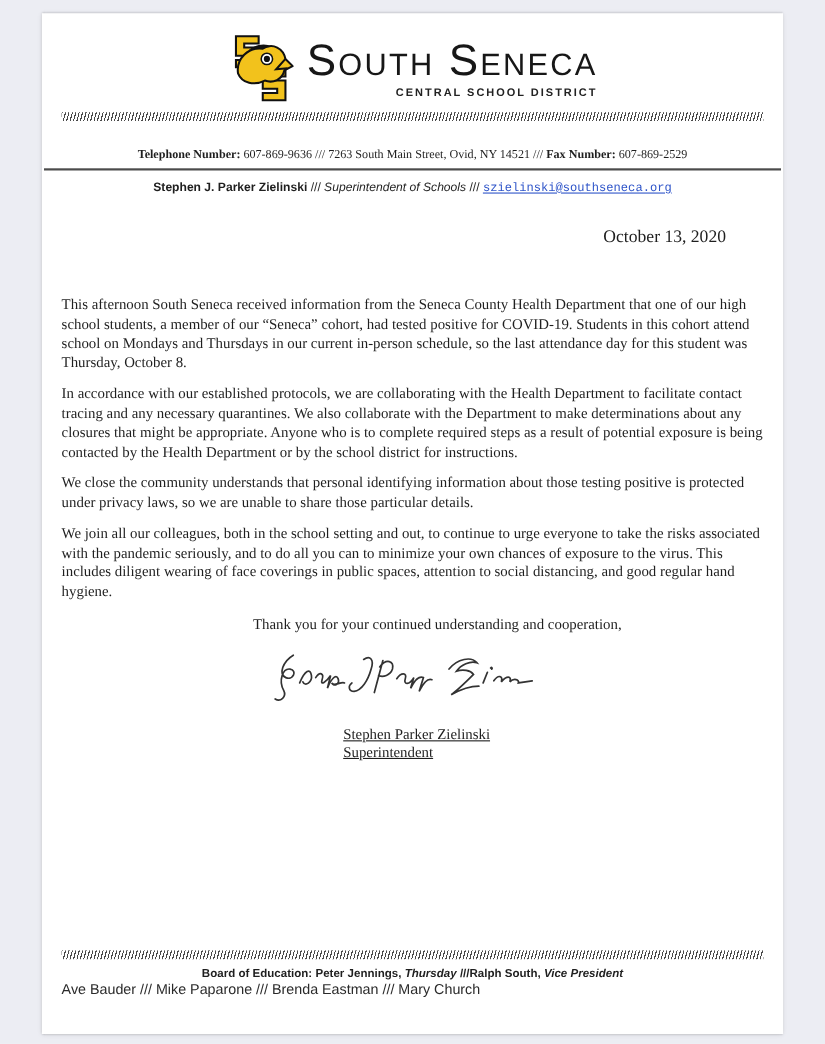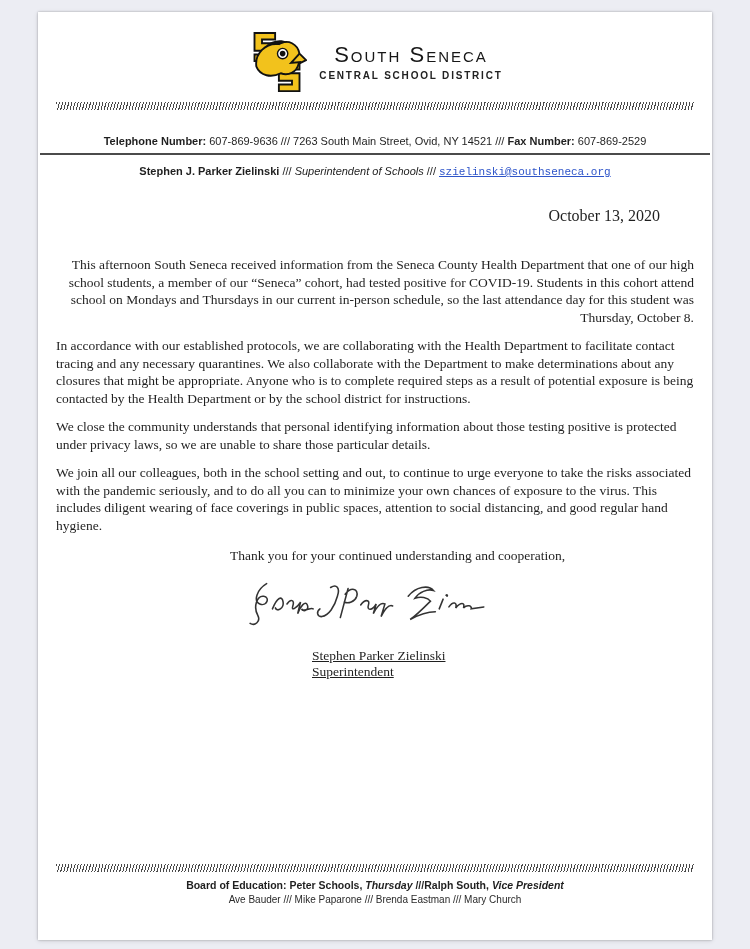--- a/index.html
+++ b/index.html
@@ -18,63 +18,64 @@
     box-shadow: 0 0 2px rgba(0,0,0,.28), 0 1px 5px rgba(0,0,0,.12);
     padding: 18px 18px 34px;
     display: flex; flex-direction: column;
   }
   
   .logo-row { display: flex; justify-content: center; align-items: center; gap: 12px; }
   .logo-text { text-align: center; }
   .logo-title {
     font-family: "Liberation Sans", sans-serif;
     font-variant: small-caps;
-    font-size: 22px; letter-spacing: 2px; color: #171717;
+    font-size: 40px; letter-spacing: 2px; color: #171717;
     line-height: 1;
   }
   .logo-subtitle {
     font-family: "Liberation Sans", sans-serif;
     font-weight: bold; text-transform: uppercase;
     font-size: 10px; letter-spacing: 1.8px; color: #222;
     margin-top: 4px;
+    text-align: right;
   }
   .hatch {
     height: 8px; margin-top: 8px;
     background: repeating-linear-gradient(105deg, #4a4a4a 0, #4a4a4a 1px, transparent 1px, transparent 3px);
   }
   .contact-line {
     margin: 24px 0 0; text-align: center;
-    font-family: Liberation Sans, sans-serif; font-size: 11px; line-height: 14px;
+    font-family: Liberation Serif, serif; font-size: 11px; line-height: 14px;
   }
   .rule { margin: 5px -16px 0; border-top: 2px solid #4b4b4b; }
   .super-line {
     margin: 9px 0 0; text-align: center;
     font-family: "Liberation Sans", sans-serif; font-size: 11px; line-height: 14px;
   }
   .email { color: #2f55c9; text-decoration: underline; cursor: pointer; font-family: Liberation Mono, monospace; }
   
   .date { margin-top: 28px; text-align: right; padding-right: 34px; font-size: 16px; }
   .body-para { margin: 11px 0 0; font-size: 13.5px; line-height: 17.5px; text-align: left; }
-  .body-para.first { margin-top: 31px; text-align: right; }
+  .body-para.first { margin-top: 43px; }
   .body-para.emphasis { font-weight: bold; font-style: italic; }
   .closing { margin: 14px 0 0 174px; font-size: 13.5px; }
   .signature { margin: 8px 0 0 188px; display: block; }
   .sig-block { margin: 12px 0 0 256px; font-size: 13.5px; line-height: 16px; text-decoration: underline; }
   
   .page-footer { margin-top: auto; }
   .footer-line1 {
     margin: 7px 0 0; text-align: center;
     font-family: "Liberation Sans", sans-serif; font-weight: bold;
     font-size: 10.5px; line-height: 13px;
   }
   .footer-line1 .it { font-style: italic; }
   .footer-line2 {
-    margin: 1px 0 0; text-align: center;
+    margin: 1px 0 0; text-align: left;
     font-family: "Liberation Sans", sans-serif;
-    font-size: 10px; line-height: 13px; color: #2a2a2a;
+    font-size: 13px; line-height: 13px; color: #2a2a2a;
   }
   b { font-weight: bold; }
   i { font-style: italic; }
 </style>
 </head>
 <body>
 
 <div class="page">
 
   <div class="logo-row">
@@ -137,21 +138,21 @@
 
   <div class="sig-block">
     <div>Stephen Parker Zielinski</div>
     <div>Superintendent</div>
   </div>
 
   <div class="page-footer">
     <div class="hatch"></div>
     <p class="footer-line1">
       <b>Board of Education:</b>
-      <b>Peter Schools,</b>
+      <b>Peter Jennings,</b>
       <b class="it">Thursday</b>
       <b>///Ralph South,</b>
       <b class="it">Vice President</b>
     </p>
     <p class="footer-line2">Ave Bauder /// Mike Paparone /// Brenda Eastman /// Mary Church</p>
   </div>
 
 </div>
 
 </body></html>

